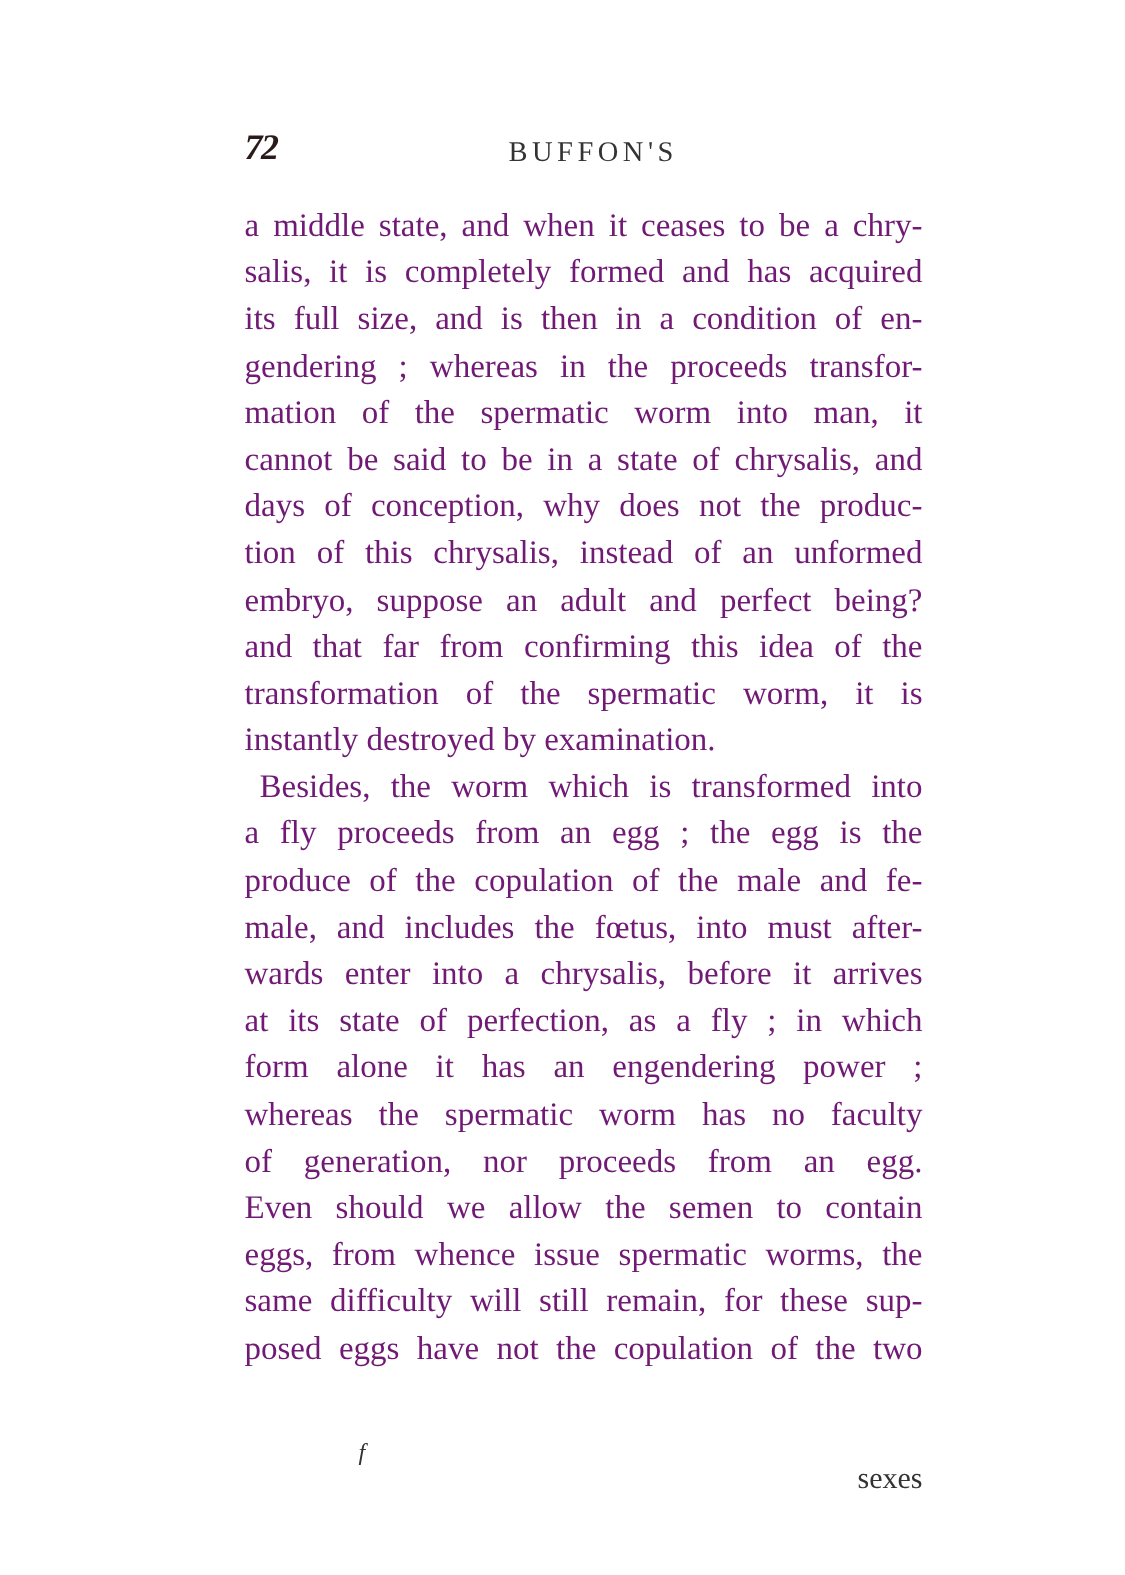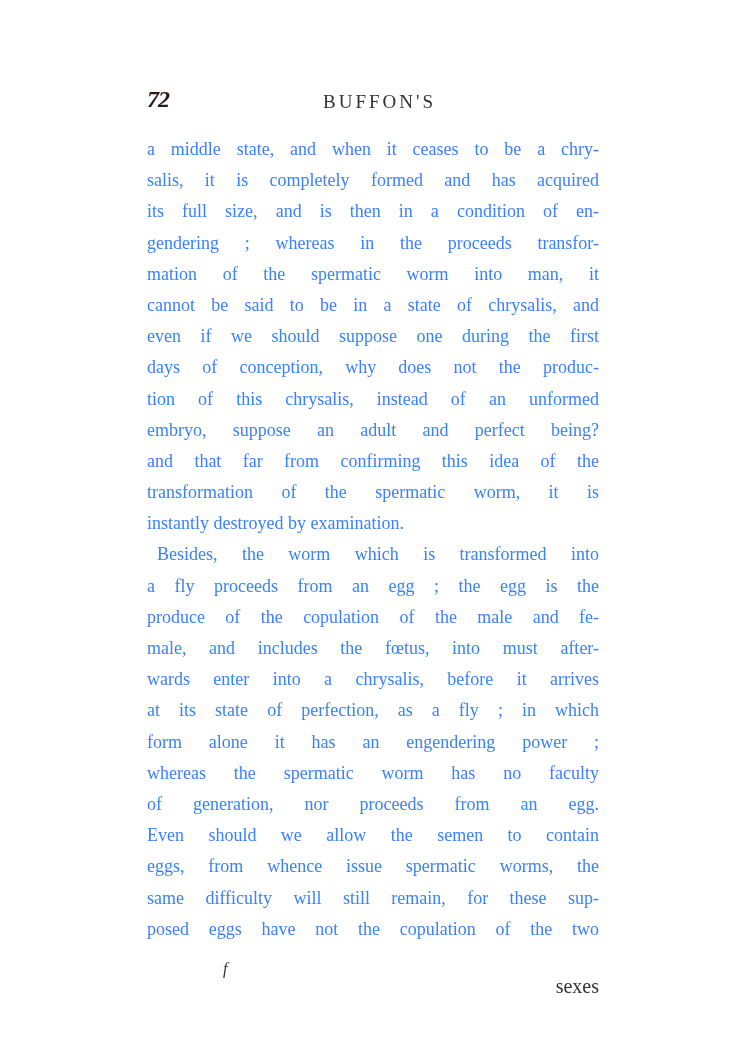--- a/index.html
+++ b/index.html
@@ -10,21 +10,21 @@
     body {
       width: 750px;
       height: 1050px;
       position: relative;
       overflow: hidden;
       color: #1a1a1a;
       font-family: "Liberation Serif", "DejaVu Serif", serif;
     }
     .page {
       position: absolute;
-      left: 0; top: 0;
+      left: 16px; top: 0;
       width: 666px; height: 1050px;
     }
     .running-head {
       position: absolute;
       top: 86px;
       left: 147px;
       width: 450px;
       height: 30px;
     }
     .page-number {
@@ -50,25 +50,25 @@
     .body-text {
       position: absolute;
       top: 134px;
       left: 147px;
       width: 452px;
     }
     .line {
       display: block;
       height: 31.2px;
       line-height: 31.2px;
-      font-size: 18px;
+      font-size: 22px;
       white-space: nowrap;
       text-align: justify;
       text-align-last: justify;
-      color: #3b82f6;
+      color: #701a75;
     }
     .line.last {
       text-align-last: left;
     }
     .line.indent {
       padding-left: 10px;
     }
     .catchword-row {
       position: absolute;
       top: 958px;
@@ -104,21 +104,20 @@
   </div>
 
   <div class="body-text">
 
     <span class="line">a middle state, and when it ceases to be a chry-</span>
     <span class="line">salis, it is completely formed and has acquired</span>
     <span class="line">its full size, and is then in a condition of en-</span>
     <span class="line">gendering ; whereas in the proceeds transfor-</span>
     <span class="line">mation of the spermatic worm into man, it</span>
     <span class="line">cannot be said to be in a state of chrysalis, and</span>
-    <span class="line">even if we should suppose one during the first</span>
     <span class="line">days of conception, why does not the produc-</span>
     <span class="line">tion of this chrysalis, instead of an unformed</span>
     <span class="line">embryo, suppose an adult and perfect being?</span>
     <span class="line">and that far from confirming this idea of the</span>
     <span class="line">transformation of the spermatic worm, it is</span>
     <span class="line last">instantly destroyed by examination.</span>
 
     <span class="line indent">Besides, the worm which is transformed into</span>
     <span class="line">a fly proceeds from an egg ; the egg is the</span>
     <span class="line">produce of the copulation of the male and fe-</span>

